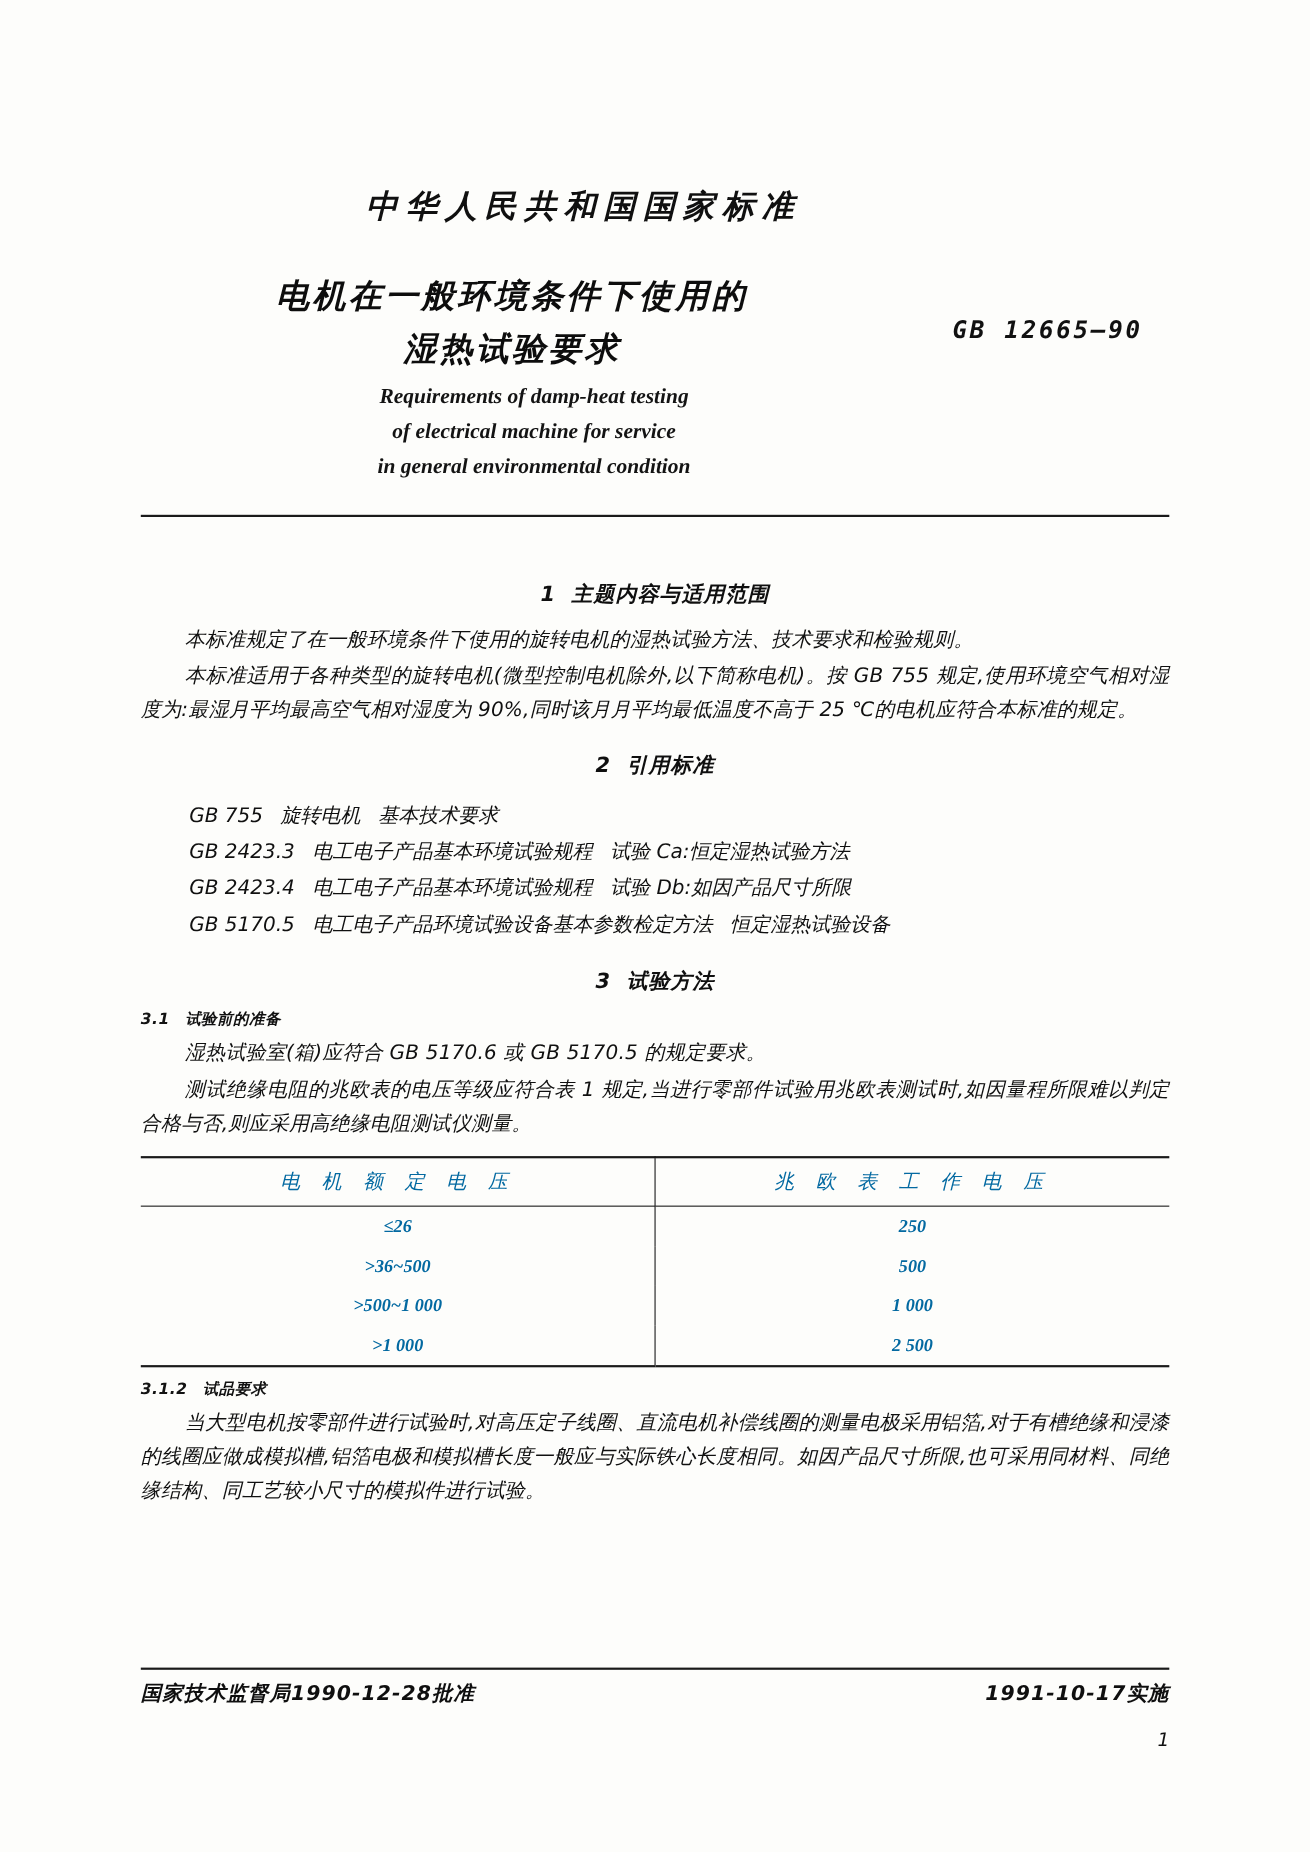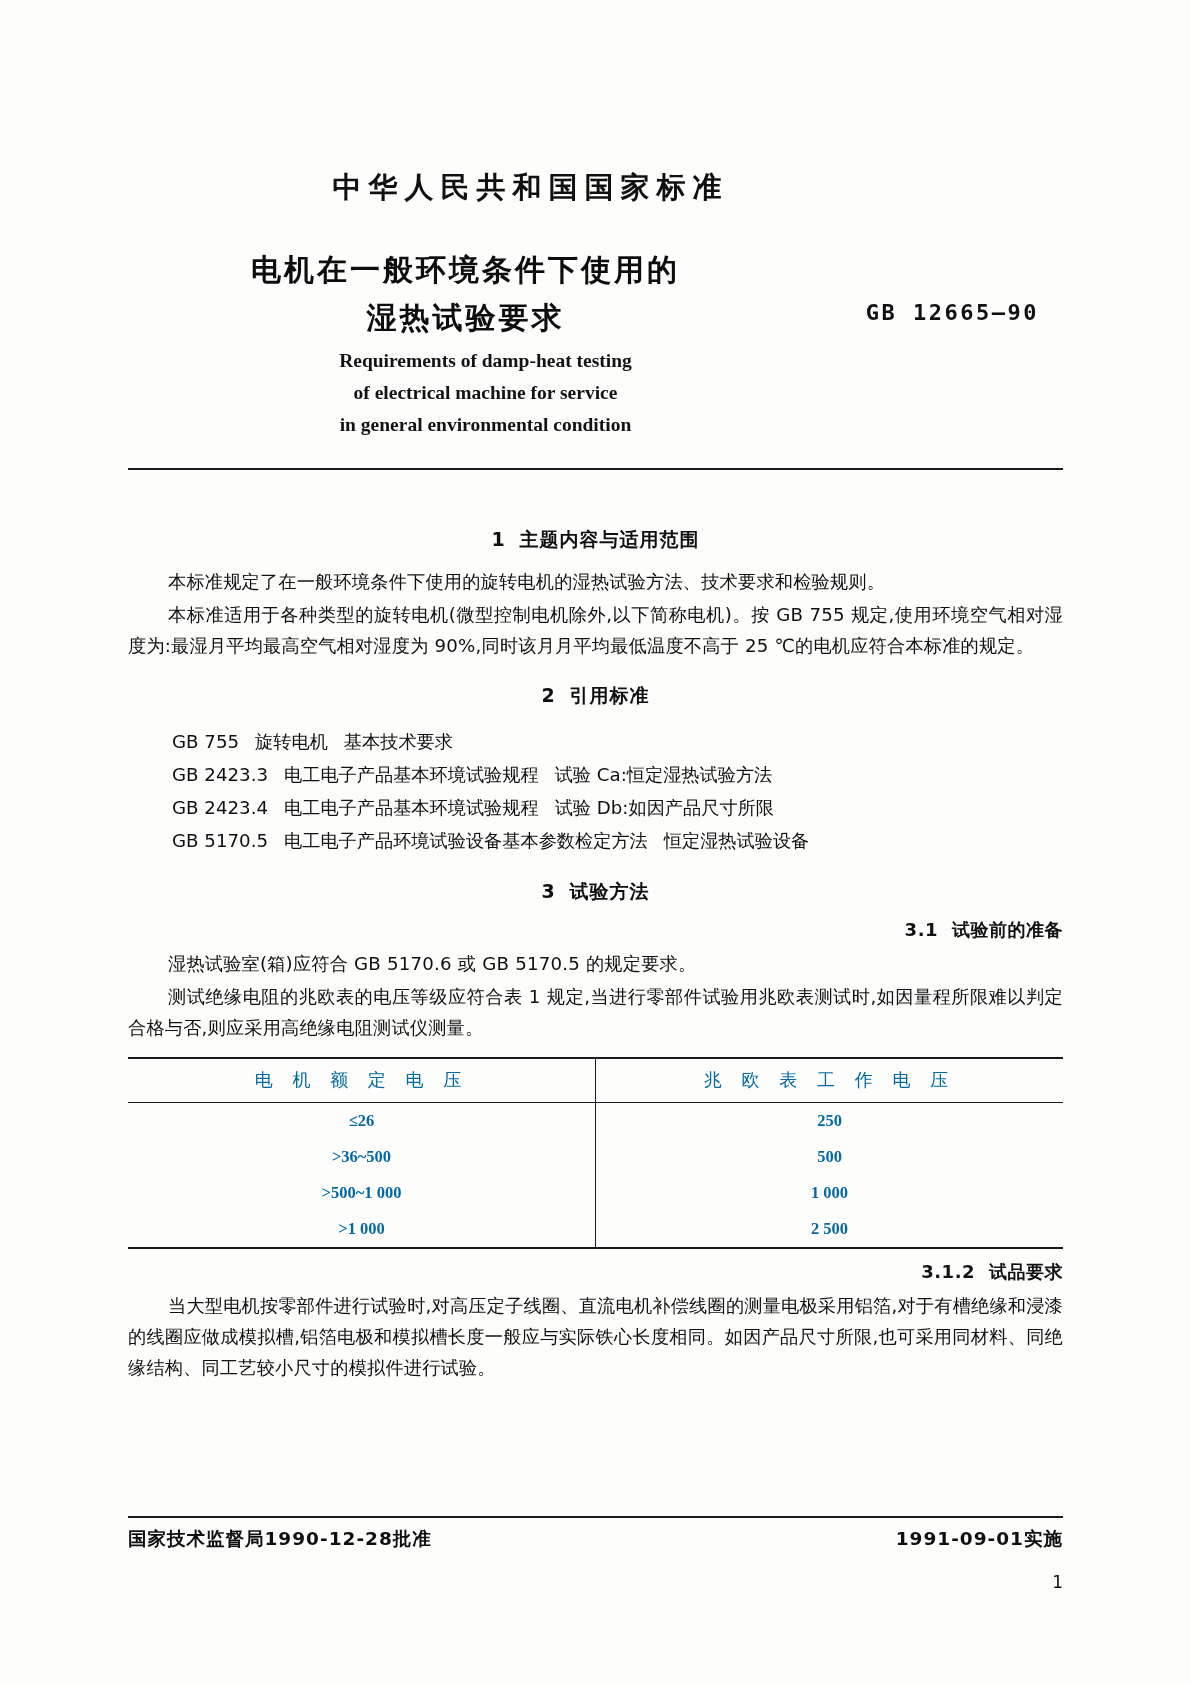--- a/index.html
+++ b/index.html
@@ -11,20 +11,21 @@
     font-family: "Liberation Serif", "DejaVu Serif", serif;
     color: #000000;
   }
   #page {
     position: relative;
     width: 1191px;
     height: 1684px;
     margin: 0 auto;
     background: #fdfdfb;
     overflow: hidden;
+    font-style: italic;
   }
 
   
   .masthead {
     position: absolute;
     left: 0;
     top: 168px;
     width: 1191px;
     text-align: center;
   }
@@ -46,21 +47,21 @@
     font-weight: bold;
     font-size: 30px;
     line-height: 48px;
     letter-spacing: 3px;
     color: #0d0d0d;
     margin-left: -130px;
   }
   .std-number {
     position: absolute;
     right: 152px;
-    top: 300px;
+    top: 288px;
     font-family: "DejaVu Sans Mono", "Liberation Mono", monospace;
     font-size: 22px;
     font-weight: bold;
     letter-spacing: 2.5px;
     color: #111;
   }
   .en-title {
     position: absolute;
     left: 0;
     top: 345px;
@@ -96,25 +97,24 @@
     letter-spacing: 1px;
     margin: 22px 0 13px 0;
     color: #0f0f0f;
     text-align: center;
   }
   .h2 .num { margin-right: 14px; }
 
   .h3 {
     font-family: "DejaVu Sans", "Liberation Sans", sans-serif;
     font-weight: bold;
-    font-size: 18px;
+    font-size: 14px;
     letter-spacing: 0.5px;
     margin: 11px 0 6px 0;
     color: #121212;
-    text-align: right;
   }
   .h3 .num { margin-right: 14px; }
 
   p.para {
     font-family: "DejaVu Sans", "Liberation Sans", sans-serif;
     font-size: 18.2px;
     line-height: 31px;
     letter-spacing: 0.2px;
     margin: 0 0 2px 0;
     text-indent: 40px;
@@ -322,19 +322,19 @@
     <div class="h3">
       <span class="num">3.1.2</span><span>试品要求</span>
     </div>
     <p class="para">当大型电机按零部件进行试验时,对高压定子线圈、直流电机补偿线圈的测量电极采用铝箔,对于有槽绝缘和浸漆的线圈应做成模拟槽,铝箔电极和模拟槽长度一般应与实际铁心长度相同。如因产品尺寸所限,也可采用同材料、同绝缘结构、同工艺较小尺寸的模拟件进行试验。</p>
 
   </div>
 
   <div class="foot-rule"></div>
   <div class="footer">
     <div class="foot-left">国家技术监督局1990-12-28批准</div>
-    <div class="foot-right">1991-09-01实施</div>
+    <div class="foot-right">1991-10-17实施</div>
   </div>
   <div class="pageno-wrap">
     <div class="pageno">1</div>
   </div>
 
 </div>
 
 </body></html>

